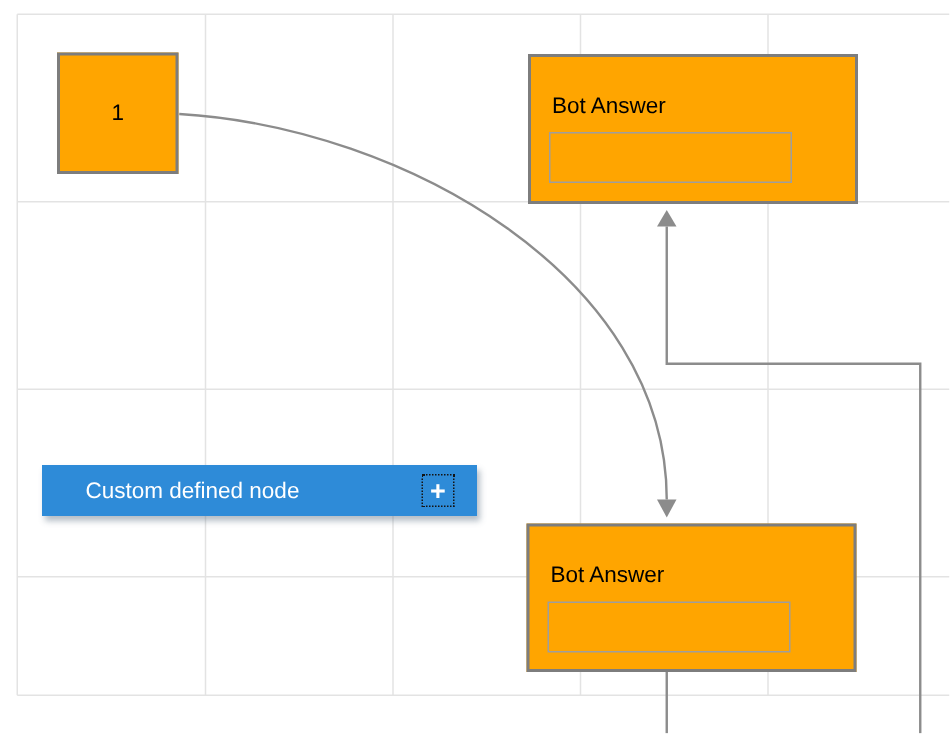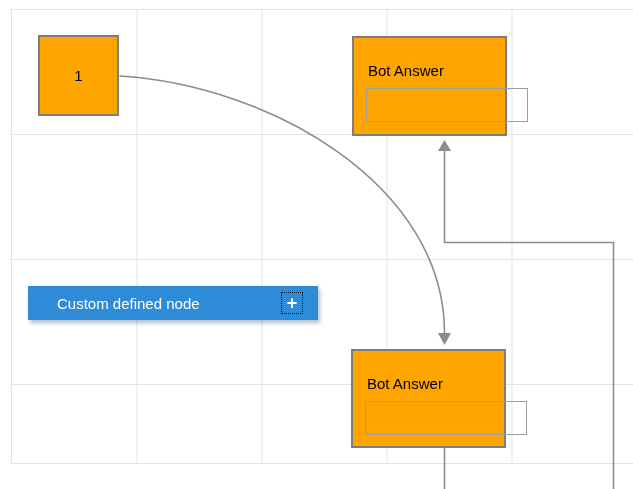--- a/index.html
+++ b/index.html
@@ -42,21 +42,21 @@
   }
 
   .node-square {
     left: 38px; top: 35px;
     width: 81px; height: 81px;
     display: flex; align-items: center; justify-content: center;
     font-size: 15px;
     color: var(--label-color);
   }
 
-  .node-bot { width: 155px; height: 100px; }
+  .node-bot { width: 220px; height: 100px; }
   .node-bot-top    { left: 352px; top: 36px; }
   .node-bot-bottom { left: 351px; top: 349px; height: 99px; }
 
   .node-bot .bot-title {
     position: absolute;
     left: 14px; top: 24px;
     font-size: 15px;
     color: var(--label-color);
     white-space: nowrap;
   }
@@ -64,21 +64,21 @@
   .node-bot .bot-textbox {
     position: absolute;
     left: 12px; top: 50px;
     width: 162px; height: 34px;
     border: 1px solid var(--inner-box-border);
     background: transparent;
   }
 
   .node-custom {
     position: absolute;
-    left: 28px; top: 286px;
+    left: 28px; top: 310px;
     width: 290px; height: 34px;
     background: var(--custom-node-fill);
     border: none;
     box-shadow: 2px 3px 4px rgba(90,110,130,0.45);
     display: flex; align-items: center;
   }
 
   .node-custom .custom-label {
     padding-left: 29px;
     font-size: 15px;

